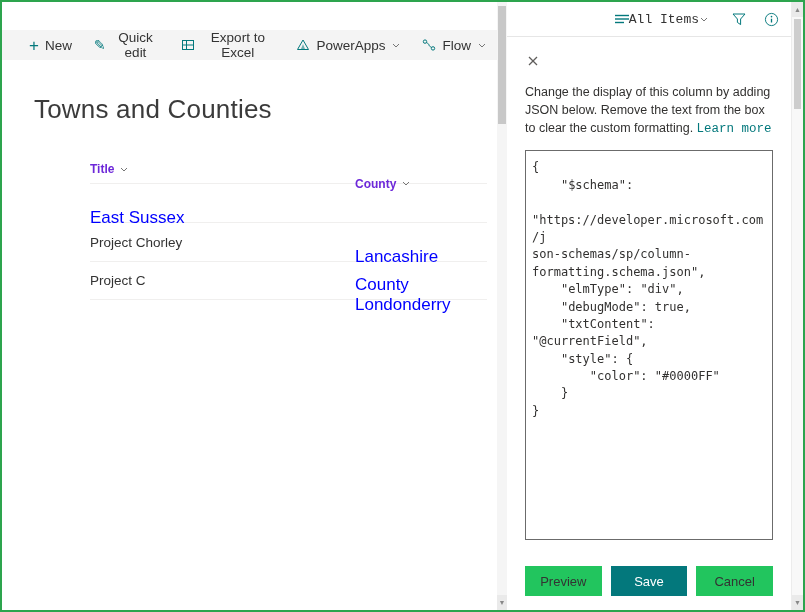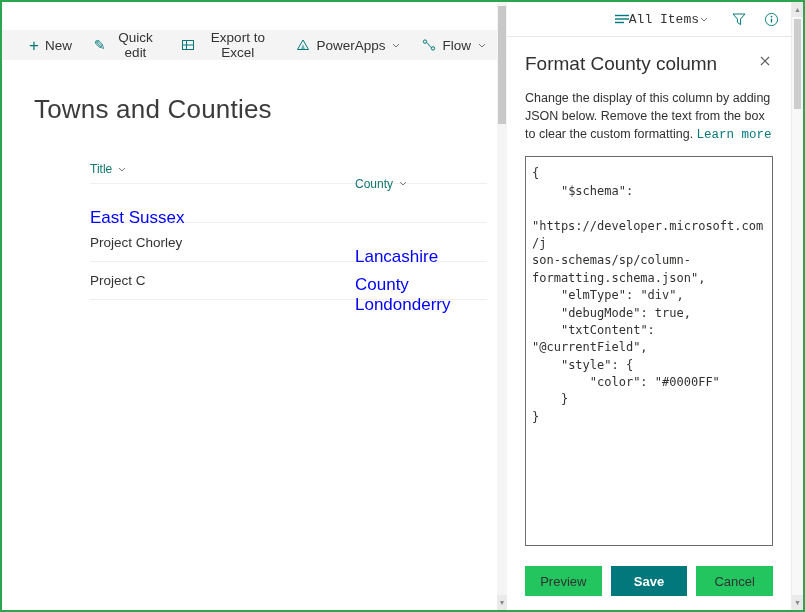--- a/index.html
+++ b/index.html
@@ -19,21 +19,21 @@
   .command-bar{height:30px;background:#f4f4f4;display:flex;align-items:center;padding-left:16px;flex:none;}
   .cmd-item{display:inline-flex;align-items:center;gap:6px;padding:0 11px;height:100%;background:none;border:none;font-family:inherit;font-size:13.5px;color:#333;cursor:pointer;}
   .cmd-icon{color:var(--accent);display:inline-flex;align-items:center;line-height:1;}
   .cmd-plus{font-size:17px;font-weight:400;}
   .cmd-pencil{font-size:14px;}
   .chev{display:inline-flex;align-items:center;color:#767676;margin-left:1px;}
   .content{padding-left:32px;flex:1;}
   .page-title{font-size:26px;font-weight:400;color:#3b3b3b;margin:34px 0 4px 0;letter-spacing:.2px;}
   .table{margin:30px 10px 0 56px;}
   .thead{display:flex;height:28px;align-items:center;}
-  .th{display:flex;align-items:center;gap:5px;font-size:12px;color:#0f766e;cursor:pointer;}
+  .th{display:flex;align-items:center;gap:5px;font-size:12px;color:#6d28d9;cursor:pointer;font-weight:bold;}
   .col-title{width:265px;flex:none;}
   .col-county{flex:1;margin-top:29px;}
   .trow{display:flex;align-items:center;height:39px;border-top:1px solid #f0efee;}
   .trow:last-child{border-bottom:1px solid #f0efee;}
   .td{font-size:13.5px;color:#333;}
   .county-link{font-size:17px;color:var(--link);text-decoration:none;cursor:pointer;}
 
   
   .mid-scroll{width:10px;background:#f5f5f5;position:relative;flex:none;}
   .mid-scroll .thumb{position:absolute;top:4px;left:1px;right:1px;height:118px;background:#c8c8c8;}
@@ -49,21 +49,21 @@
   .icon-btn{background:none;border:none;padding:0;display:inline-flex;align-items:center;cursor:pointer;color:var(--accent);}
   .panel{flex:1;border-top:1px solid #e6e6e6;padding:16px 18px 14px 18px;display:flex;flex-direction:column;min-height:0;}
   .panel-head{display:flex;justify-content:space-between;align-items:flex-start;margin-bottom:14px;}
   .panel-title{font-size:19px;font-weight:400;color:#323130;margin:0;}
   .close-btn{background:none;border:none;padding:2px;cursor:pointer;color:#605e5c;display:inline-flex;}
   .panel-desc{font-size:12.5px;line-height:1.45;color:#323130;margin:0 0 12px 0;}
   .learn-more{color:var(--accent);cursor:pointer;text-decoration:none;font-family:Liberation Mono, monospace;}
   .json-box{width:100%;height:390px;border:1px solid #6b6b6b;resize:none;padding:8px 6px;font-family:"DejaVu Sans Mono","Liberation Mono",monospace;font-size:12px;line-height:1.45;color:#323130;white-space:pre-wrap;overflow:auto;outline:none;background:#fff;flex:none;}
   .panel-footer{margin-top:auto;display:flex;gap:9px;padding-top:12px;}
   .btn{flex:1;height:30px;border:none;background:#22c55e;color:#333;font-family:inherit;font-size:13px;cursor:pointer;}
-  .btn.primary{background:var(--accent);color:#fff;font-weight:bold;}
+  .btn.primary{background:var(--accent);color:#fff;}
 
   
   .right-scroll{width:12px;background:#f8f8f8;border-left:1px solid #ececec;position:relative;flex:none;}
   .right-scroll .scroll-arrow.top{top:0;}
   .right-scroll .scroll-arrow.bot{bottom:0;}
   .right-scroll .thumb{position:absolute;top:17px;left:2px;right:2px;height:90px;background:#cdcdcd;}
 </style>
 </head>
 <body>
 
@@ -199,21 +199,20 @@
           <svg width="15" height="15" viewBox="0 0 16 16">
               <circle cx="8" cy="8" r="6.5" fill="none" stroke="currentColor"></circle>
               <line x1="8" y1="7.2" x2="8" y2="11.2" stroke="currentColor" stroke-width="1.4"></line>
               <circle cx="8" cy="4.9" r="0.9" fill="currentColor"></circle>
             </svg>
         </button>
       </div>
 
       <div class="panel">
         <div class="panel-head">
-          <h2 class="panel-title">Format County column</h2>
           <button class="close-btn">
             <svg width="12" height="12" viewBox="0 0 12 12">
                 <line x1="2" y1="2" x2="10" y2="10" stroke="currentColor" stroke-width="1.2"></line>
                 <line x1="10" y1="2" x2="2" y2="10" stroke="currentColor" stroke-width="1.2"></line>
               </svg>
           </button>
         </div>
 
         <p class="panel-desc"><span>Change the display of this column by adding JSON below. Remove the text from the box to clear the custom formatting. </span><a class="learn-more">Learn more</a></p>
 

